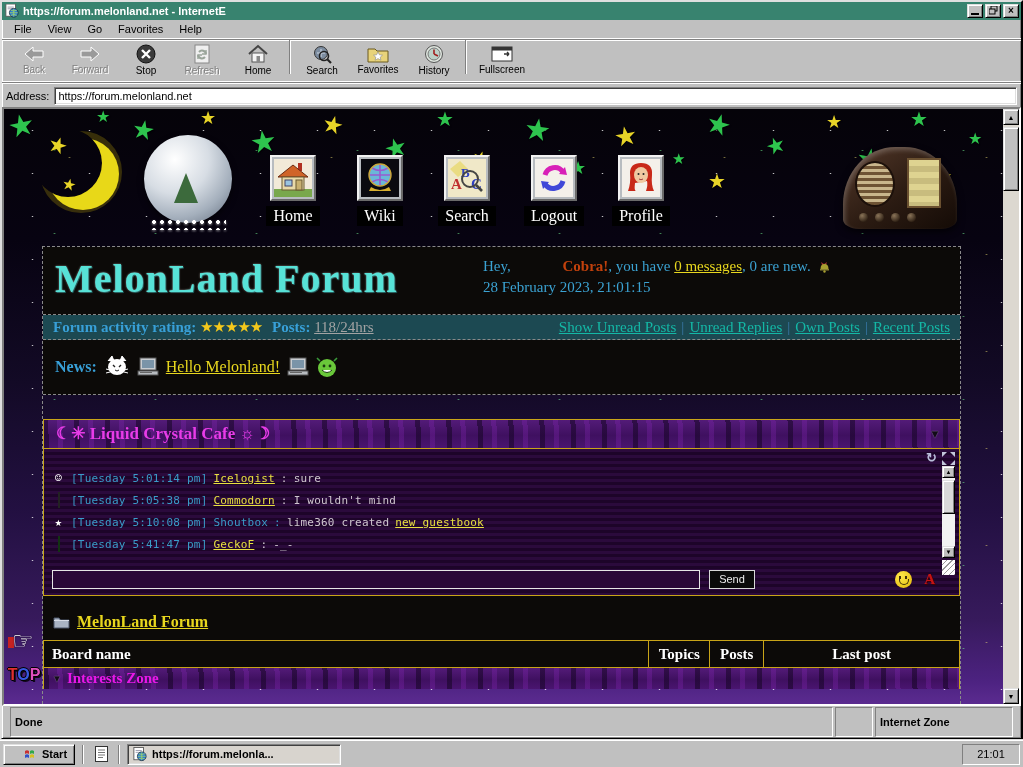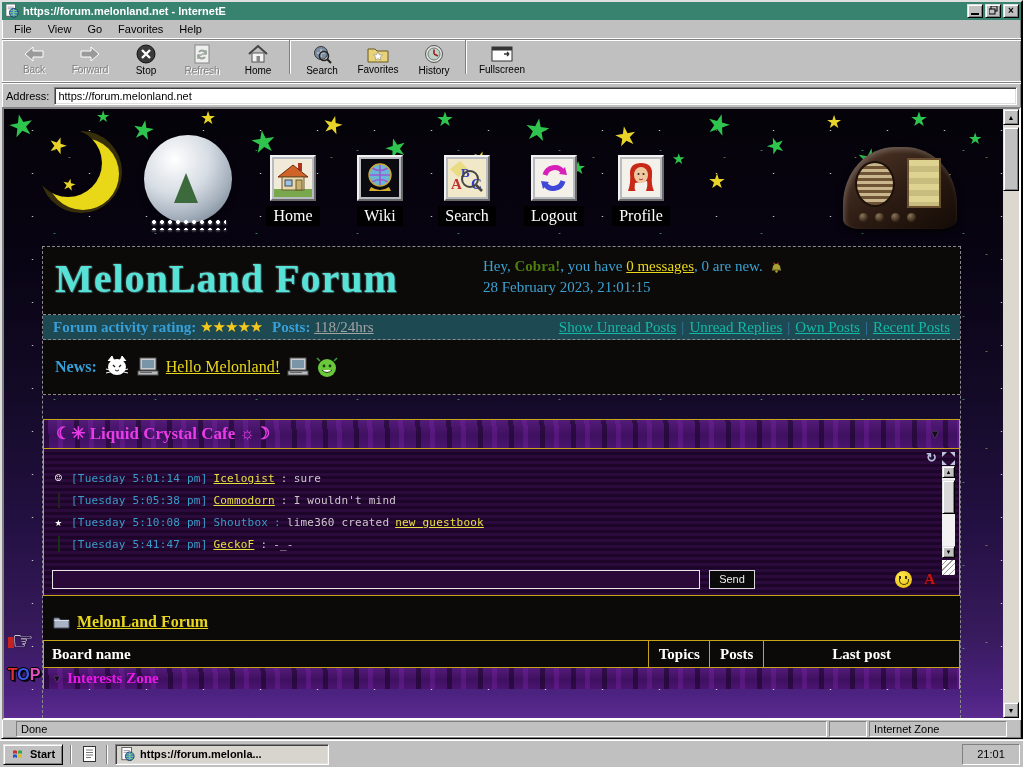--- a/index.html
+++ b/index.html
@@ -104,21 +104,21 @@
   
   .main-col { position:absolute; left:38px; top:137px; width:919px; bottom:0;
     border:1px dashed #8a8a8a; border-bottom:none; }
 
   .title-box { height:68px; background:#0c0a08; border-bottom:1px dashed #8a8a8a; position:relative; }
   .forum-title { position:absolute; left:12px; top:8px; font-family:"Liberation Serif", serif;
     font-weight:bold; font-size:40px; letter-spacing:1px; color:#57e2d7;
     text-shadow:0 0 2px rgba(255,255,255,.55), 1px 1px 0 rgba(10,90,90,.8); }
   .greeting { position:absolute; left:440px; top:9px; font-family:"Liberation Serif", serif;
     font-size:15px; color:#3ba2d2; line-height:21px; }
-  .greeting b { color:#4d7c0f; }
+  .greeting b { color:#c2410c;margin-left:48px; }
   .yellow-link { color:#e8d71e; text-decoration:underline; cursor:pointer; }
 
   .activity-bar { height:25px; background:#1c4952; border-bottom:1px dashed #8a8a8a;
     display:flex; align-items:center; justify-content:space-between; padding:0 10px;
     font-family:"Liberation Serif", serif; font-size:15px; }
   .activity-left { color:#38a0d8; }
   .activity-left .stars { color:#f4c81c; font-size:15px; letter-spacing:-1px; }
   .activity-left .pval { color:#a3a3a3; font-weight:normal;text-decoration:underline; }
   .activity-links a { color:#14b8a6; text-decoration:underline; cursor:pointer; }
   .activity-links .sep { color:#3878a8; margin:0 5px; }
@@ -201,29 +201,29 @@
   .hand-row { position:relative; height:30px; }
   .hand-cuff { position:absolute; left:1px; top:10px; width:6px; height:11px; background:#c62222; }
   .hand-glyph { position:absolute; left:5px; top:0; color:#fff; font-size:24px;
     text-shadow:0 0 2px #000; }
   .top-letters { margin-top:9px; font-weight:bold; font-size:16px; letter-spacing:0;
     font-family:"Liberation Sans", sans-serif; }
   .top-letters span { text-shadow:-1px 0 #000, 1px 0 #000, 0 -1px #000, 0 1px #000, 2px 2px 0 rgba(0,0,0,.8); }
   .lt-t { color:#e03030; } .lt-o { color:#3858e0; } .lt-p { color:#e050c0; }
 
   
-  .statusbar { height:18px; flex:0 0 auto; display:flex; gap:2px; padding:1px 14px; align-items:stretch; }
+  .statusbar { height:32px; flex:0 0 auto; display:flex; gap:2px; padding:1px 8px; align-items:stretch;font-weight:bold; }
   .status-pane { border:1px solid; border-color:#808080 #fff #fff #808080;
     font-size:11px; color:#000; padding:0 4px; display:flex; align-items:center; white-space:nowrap; overflow:hidden; }
   .sp-main { flex:1 1 auto; } .sp-mid { width:38px; } .sp-zone { width:138px; }
 
   .taskbar { position:absolute; left:0; bottom:0; width:1023px; height:27px; background:#c0c0c0;
     border-top:1px solid #fff; box-shadow:0 -1px 0 #dfdfdf; display:flex; align-items:center;
     padding:0 3px; gap:4px; }
-  .start-btn { height:21px; padding:0 7px 0 8px; display:flex; align-items:center; gap:4px;
+  .start-btn { height:21px; padding:0 7px 0 20px; display:flex; align-items:center; gap:4px;
     font-size:11px; font-weight:bold; cursor:pointer;justify-content:center; }
   .tb-sep { width:2px; height:19px; border-left:1px solid #808080; border-right:1px solid #fff; margin:0 3px; }
   .ql-icon { width:20px; height:20px; display:flex; align-items:center; justify-content:center; cursor:pointer; }
   .task-btn { width:214px; height:21px; display:flex; align-items:center; gap:5px; padding:0 5px;
     border:1px solid; border-color:#808080 #fff #fff #808080;
     box-shadow: inset 1px 1px 0 #404040, inset -1px -1px 0 #dfdfdf;
     background:#d8d4ce; font-size:11px; font-weight:bold; cursor:pointer;
     white-space:nowrap; overflow:hidden; }
   .tray { margin-left:auto; width:58px; height:21px; border:1px solid; border-color:#808080 #fff #fff #808080;
     display:flex; align-items:center; justify-content:center; font-size:11px; }

